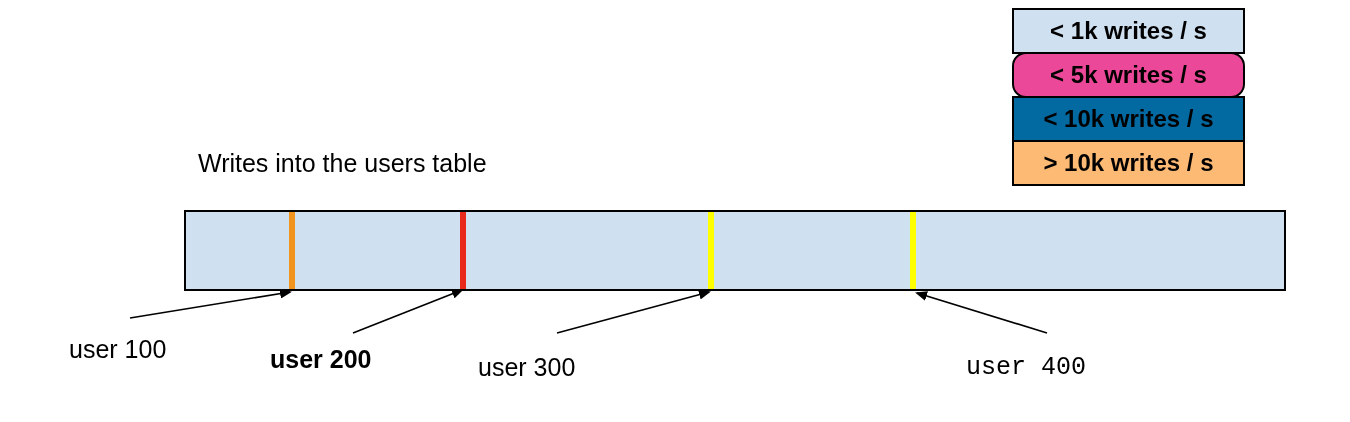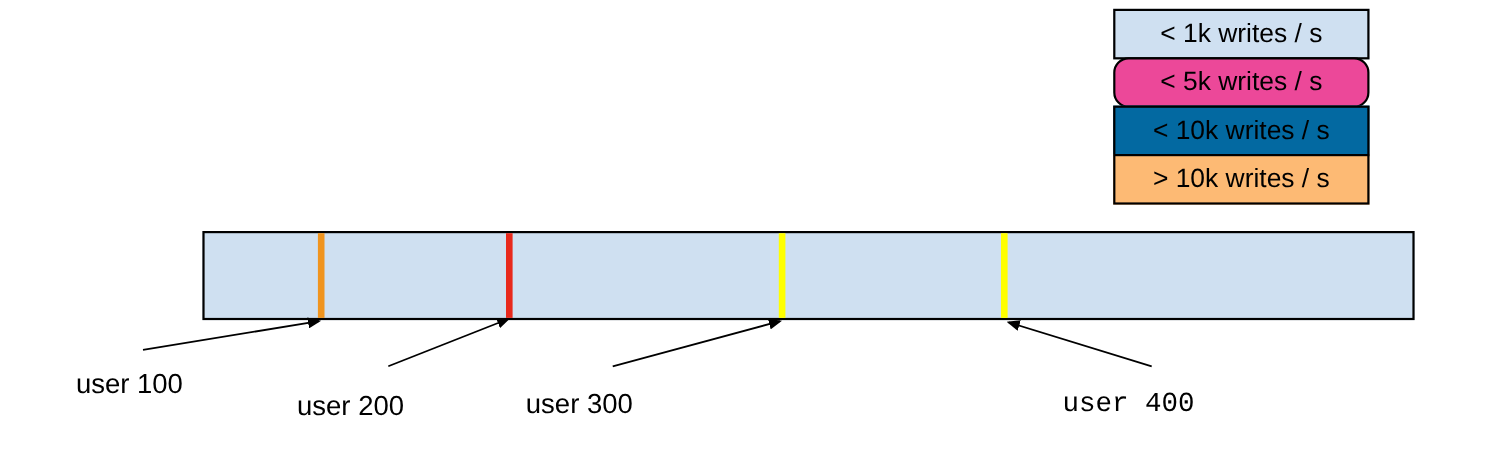--- a/index.html
+++ b/index.html
@@ -26,20 +26,21 @@
     white-space: nowrap;
   }
 
   
   .legend {
     position: absolute;
     left: 1012px;
     top: 8px;
     width: 233px;
     box-sizing: border-box;
+    font-weight: bold;
   }
   .legend-row {
     box-sizing: border-box;
     width: 233px;
     height: 46px;
     margin-top: -2px;
     border: 2px solid #000000;
     display: flex;
     align-items: center;
     justify-content: center;
@@ -81,29 +82,30 @@
   }
 
   
   .user-label {
     position: absolute;
     font-size: 25px;
     color: #000000;
     white-space: nowrap;
   }
   .user-label-1 { left: 45px;  top: 335px; margin-left: 24px; }
-  .user-label-2 { left: 270px; top: 355px; }
+  .user-label-2 { left: 270px; top: 345px; font-weight: bold; }
   .user-label-3 { left: 478px; top: 353px; }
   .user-label-4 { left: 966px; top: 353px; font-family: Liberation Mono, monospace; }
 </style>
 </head>
 <body>
 
 <div id="canvas">
 
+  <div class="diagram-title">Writes into the users table</div>
 
   <div class="legend">
     <div class="legend-row" style="background-color: rgb(207, 224, 241);">
       <span>&lt; 1k writes / s</span>
     </div>
     <div class="legend-row" style="background-color: #ec4899; border-radius: 14px;">
       <span>&lt; 5k writes / s</span>
     </div>
     <div class="legend-row" style="background-color: #0369a1;">
       <span>&lt; 10k writes / s</span>

